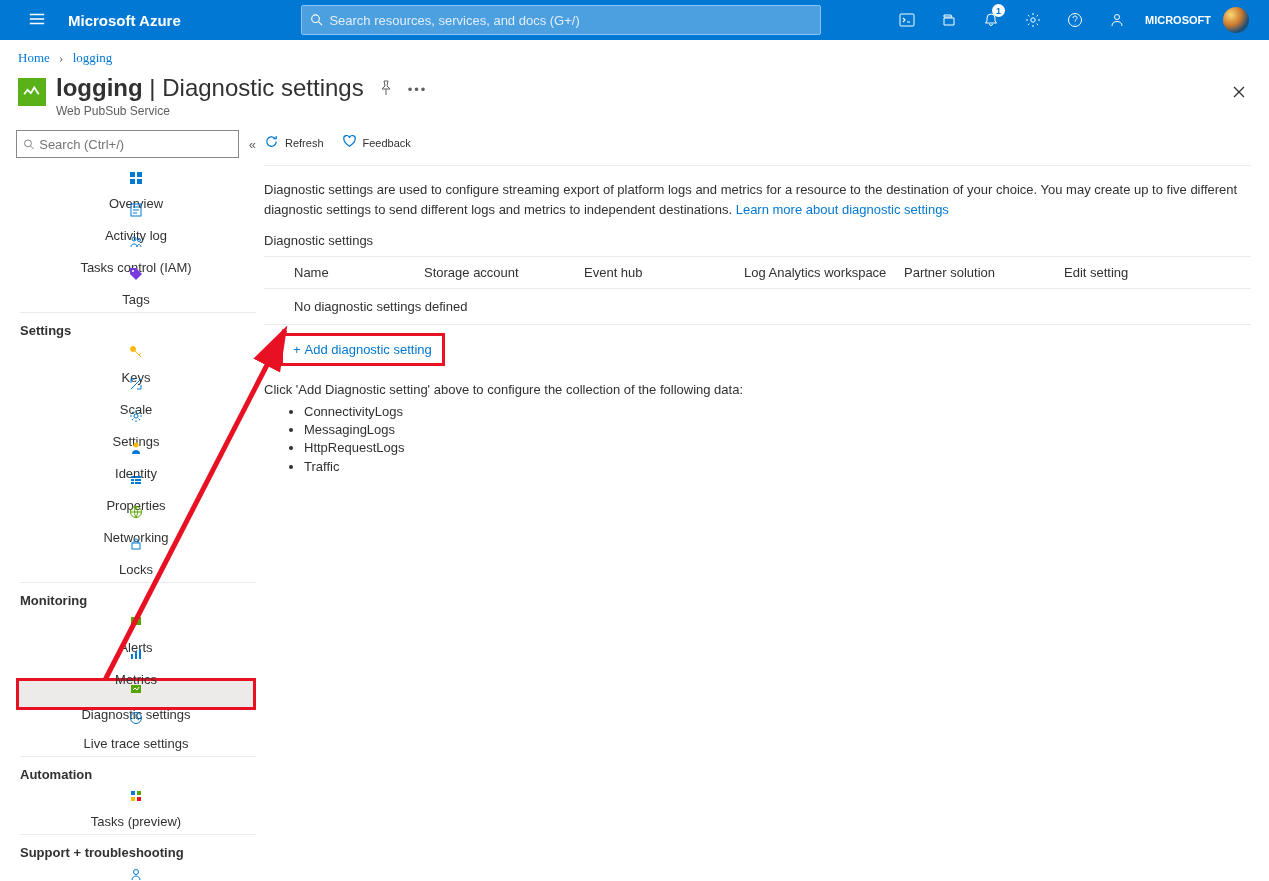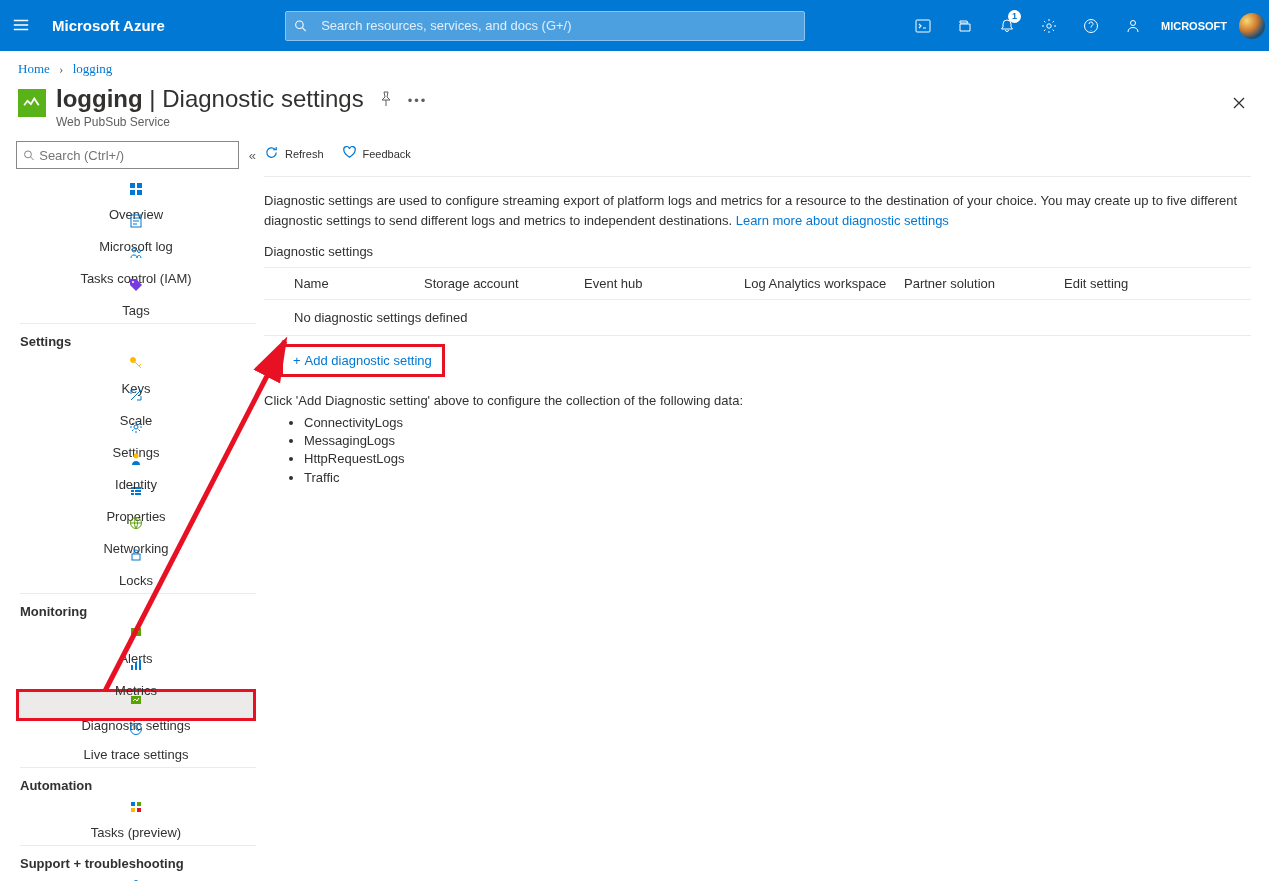--- a/index.html
+++ b/index.html
@@ -1,23 +1,23 @@
 <!DOCTYPE html>
 <html><head>
   <meta charset="utf-8">
   <style>
     * { margin: 0; padding: 0; box-sizing: border-box; }
     body { font-family: "Segoe UI", Arial, sans-serif; font-size: 13px; color: #323130; background: #fff; }
     
     
-    .top-header { background: #0078d4; height: 51px; display: flex; align-items: center; padding: 0 4px; color: #fff; }
+    .top-header { background: #0078d4; height: 40px; display: flex; align-items: center; padding: 0 20px; color: #fff; }
     .hamburger-icon { width: 20px; height: 20px; cursor: pointer; margin: 0 8px; }
     .brand { font-size: 15px; font-weight: 600; margin-left: 12px; margin-right: 120px; }
     .search-box-wrap { flex: 0 0 520px; }
-    .search-box { display: flex; align-items: center; background: #4ca0e0; border: 1px solid #89c4f4; border-radius: 2px; height: 30px; padding: 0 8px; gap: 8px; }
+    .search-box { display: flex; align-items: center; background: #4ca0e0; border: 1px solid #89c4f4; border-radius: 2px; height: 30px; padding: 0 8px; }
     .search-box input { background: transparent; border: none; outline: none; color: #fff; font-size: 13px; width: 100%; padding-left: 6px; }
     .search-box input::placeholder { color: #e1eefb; }
     .header-icons { display: flex; align-items: center; margin-left: auto; gap: 2px; }
     .header-icon-btn { width: 40px; height: 40px; display: flex; align-items: center; justify-content: center; cursor: pointer; position: relative; }
     .badge { position: absolute; top: 4px; right: 6px; background: #fff; color: #0078d4; font-size: 9px; border-radius: 50%; width: 13px; height: 13px; display: flex; align-items: center; justify-content: center; font-weight: 600; }
     .tenant-label { font-size: 11px; font-weight: 600; margin: 0 6px; }
     .avatar { width: 26px; height: 26px; border-radius: 50%; background: radial-gradient(circle at 30% 30%, #f9d976, #cf7b2e 40%, #1e4e7a 70%, #2d6e3f); margin-left: 4px; }
 
     
     .breadcrumb { padding: 10px 18px 8px; font-size: 13px; font-family: Liberation Serif, serif; }
@@ -190,21 +190,21 @@
         </span>
         <span>Overview</span>
       </div>
     <div class="nav-item">
         <span class="nav-icon">
           <svg width="14" height="14" viewBox="0 0 14 14">
             <rect x="2" y="1" width="10" height="12" stroke="#0078d4" fill="none"></rect>
             <path d="M4 4h6M4 7h6M4 10h4" stroke="#0078d4"></path>
           </svg>
         </span>
-        <span>Microsoft log</span>
+        <span>Activity log</span>
       </div>
     <div class="nav-item">
         <span class="nav-icon">
           <svg width="14" height="14" viewBox="0 0 14 14">
             <circle cx="5" cy="4" r="2" stroke="#0078d4" fill="none"></circle>
             <circle cx="10" cy="5" r="1.5" stroke="#0078d4" fill="none"></circle>
             <path d="M2 12c0-2 1-3 3-3s3 1 3 3M8 12c0-1.5 1-2.5 2-2.5s2 1 2 2.5" stroke="#0078d4" fill="none"></path>
           </svg>
         </span>
         <span>Tasks control (IAM)</span>

